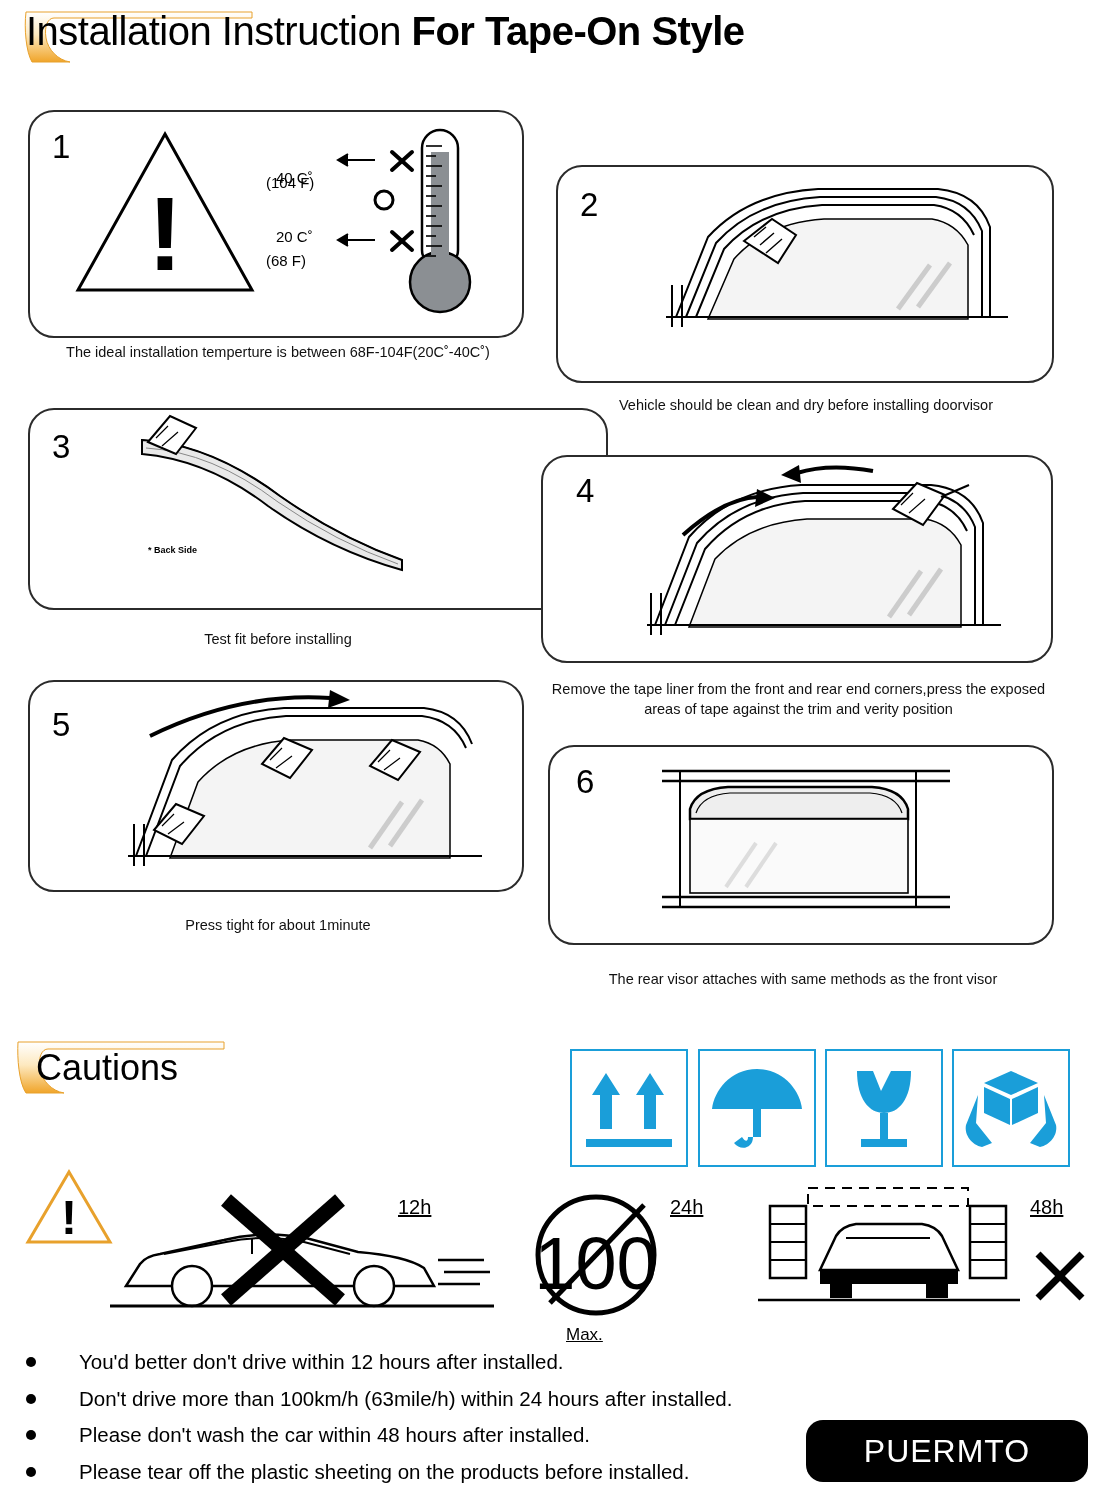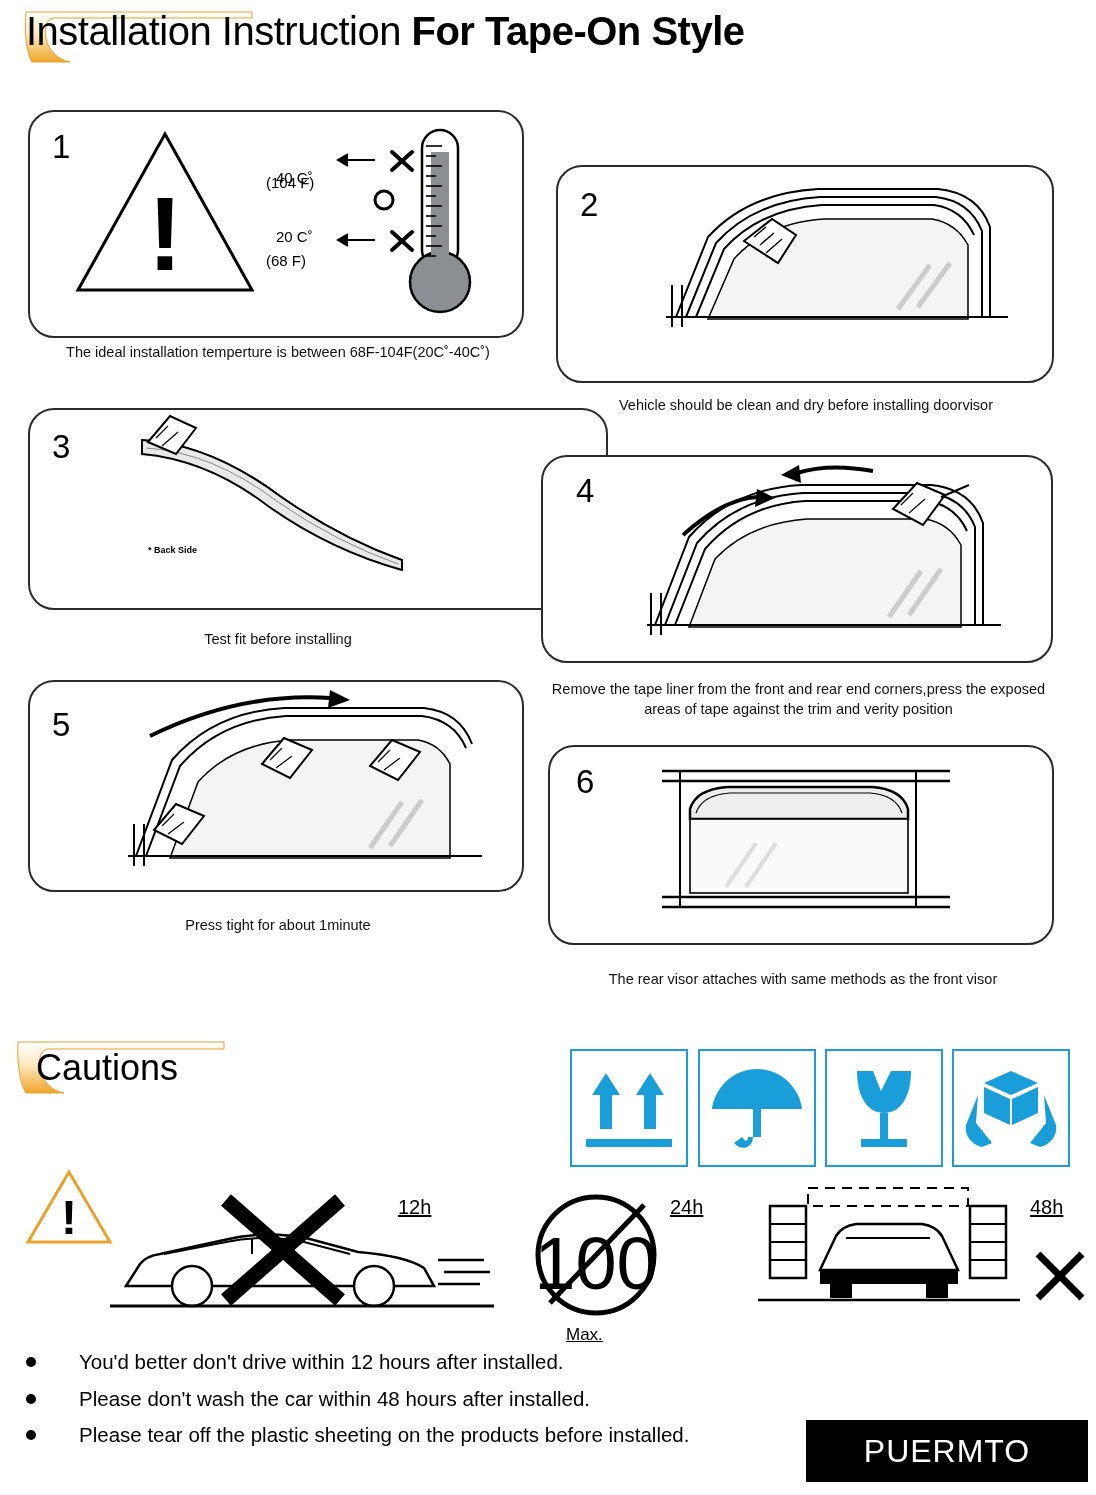--- a/index.html
+++ b/index.html
@@ -158,20 +158,21 @@
     position: absolute;
     left: 806px; top: 1420px;
     width: 282px; height: 62px;
     background: #000;
     color: #fff;
     font-size: 32px;
     letter-spacing: 1px;
     display: flex;
     align-items: center;
     justify-content: center;
+    border-radius: 17px;
   }
 
   
   .inline-label {
     position: absolute;
     font-size: 15px;
   }
   .tiny-label {
     position: absolute;
     font-size: 9px;
@@ -490,20 +491,24 @@
   </g>
 </svg>
 
 <div class="bullets">
   <div class="bullet-row">
     <div class="bullet-dot"></div>
     <div class="bullet-text">You'd better don't drive within 12 hours after installed.</div>
   </div>
   <div class="bullet-row">
     <div class="bullet-dot"></div>
+    <div class="bullet-text">Don't drive more than 100km/h (63mile/h) within 24 hours after installed.</div>
+  </div>
+  <div class="bullet-row">
+    <div class="bullet-dot"></div>
     <div class="bullet-text">Please don't wash the car within 48 hours after installed.</div>
   </div>
   <div class="bullet-row">
     <div class="bullet-dot"></div>
     <div class="bullet-text">Please tear off the plastic sheeting on the products before installed.</div>
   </div>
 </div>
 
 <div class="brand">PUERMTO</div>
 

